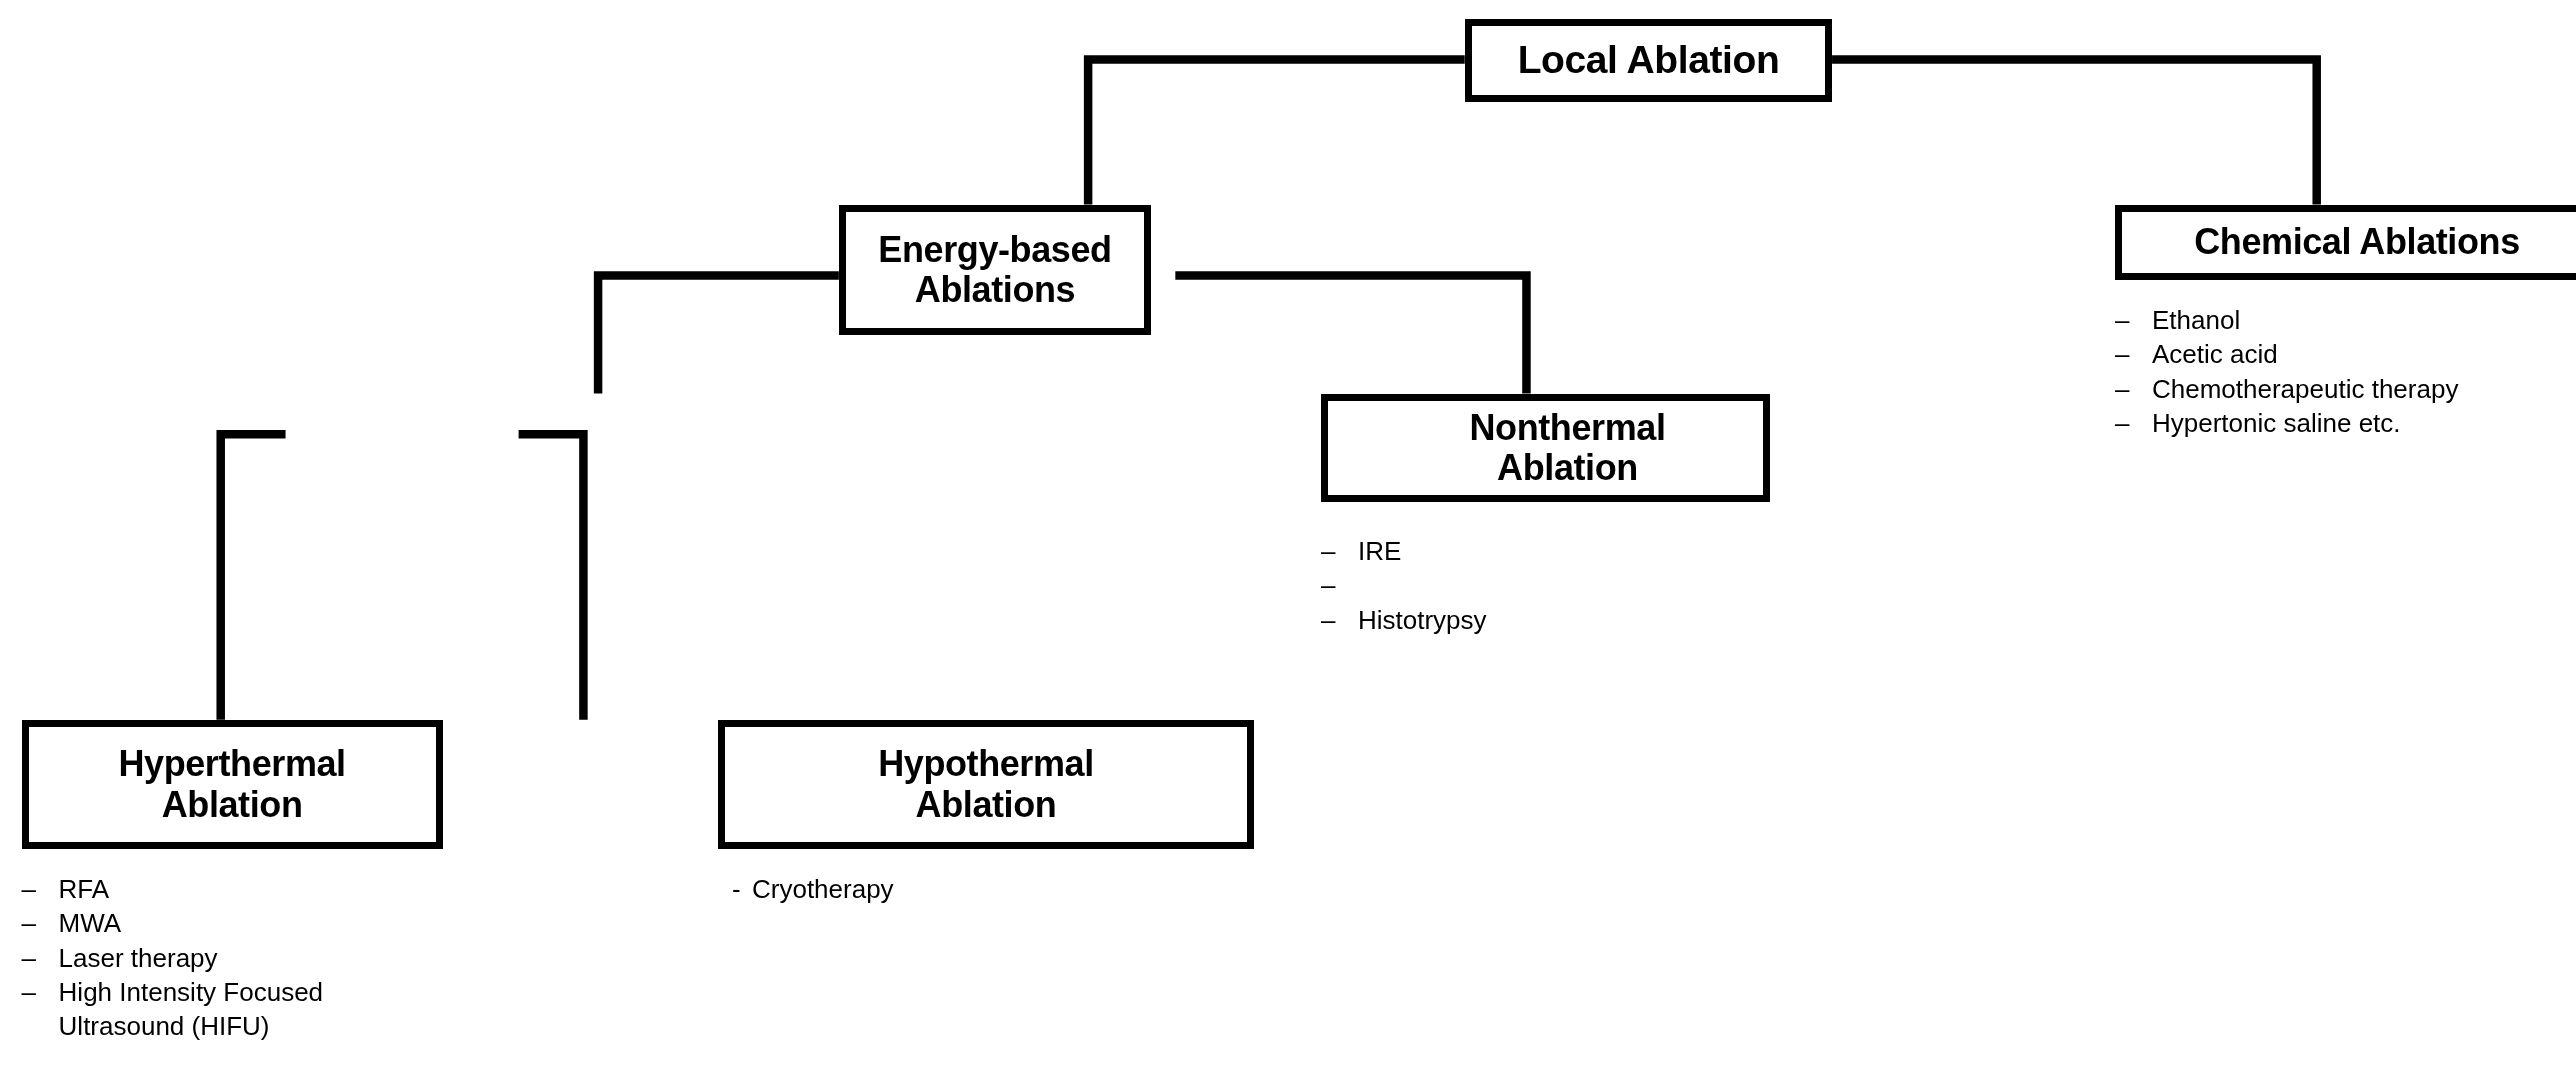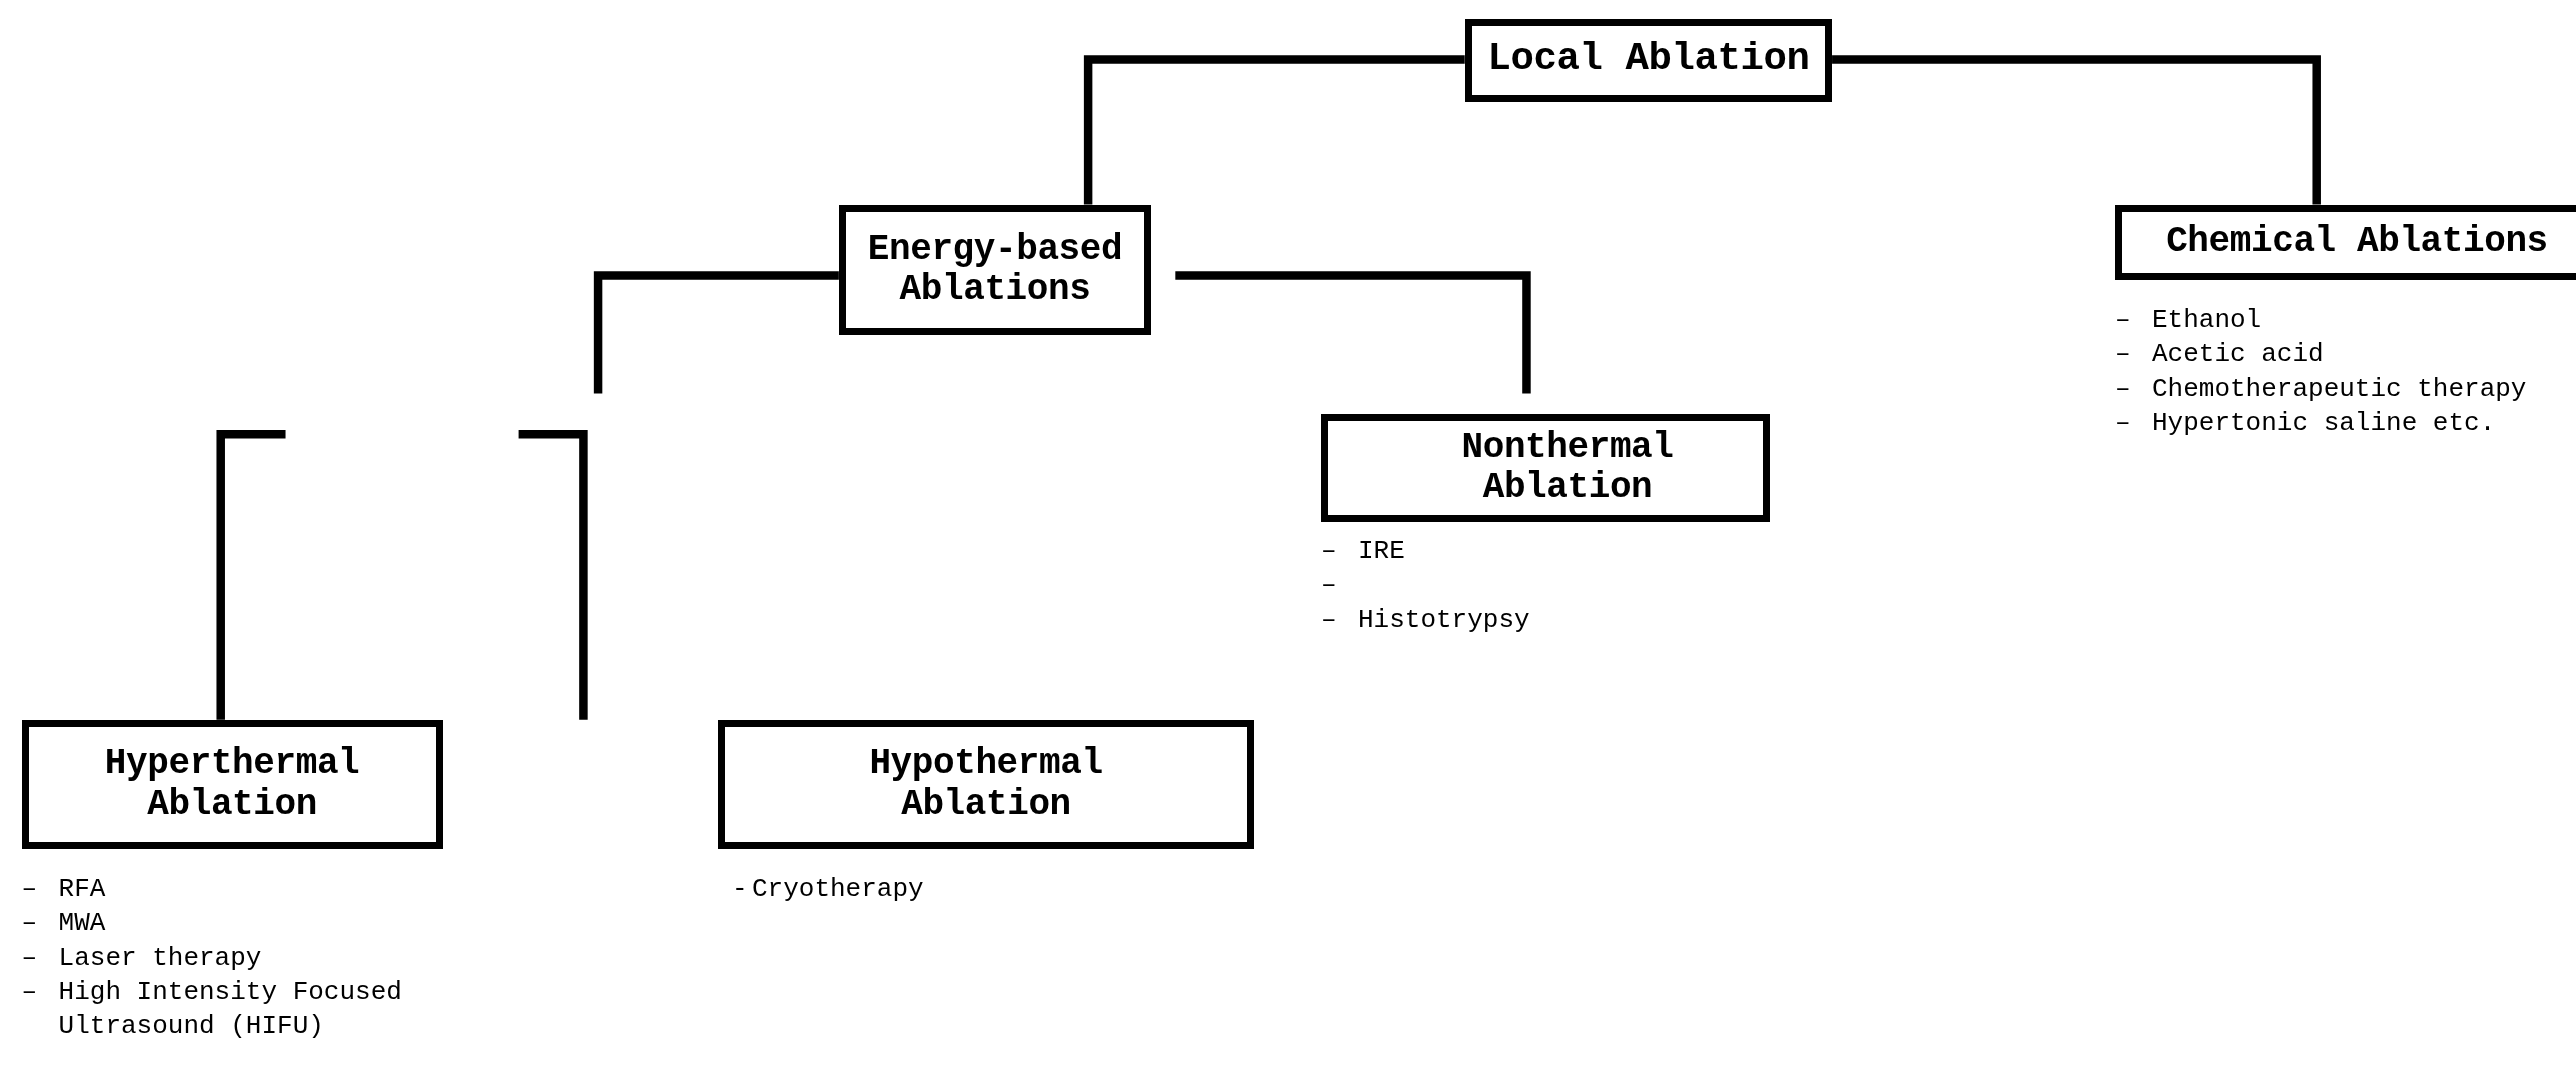--- a/index.html
+++ b/index.html
@@ -5,21 +5,21 @@
   html, body {
     margin: 0;
     padding: 0;
     background: #ffffff;
   }
   #canvas {
     position: relative;
     width: 2576px;
     height: 1080px;
     background: #ffffff;
-    font-family: Liberation Mono, monospace;
+    font-family: Liberation Sans, sans-serif;
     overflow: hidden;
   }
   #wires {
     position: absolute;
     left: 0;
     top: 0;
     width: 2576px;
     height: 1080px;
     pointer-events: none;
   }
@@ -59,21 +59,21 @@
   }
   .bullet-text {
     flex: 1 1 auto;
   }
 
   
   #node-root        { left: 1465px; top: 18.5px;  width: 367px; height: 83px; font-size: 39px; }
   #node-energy      { left: 839px; top: 205px; width: 312px; height: 130px; font-size: 36px; }
   #node-chemical    { left: 2115px; top: 205px; width: 484px; height: 75px;  font-size: 36px; }
   #node-thermal     { left: 286px;  top: 394px; width: 233px; height: 75px;  font-size: 36px; }
-  #node-nonthermal  { left: 1321px; top: 414px; width: 449px; height: 108px; font-size: 36px; padding-left: 44px; }
+  #node-nonthermal  { left: 1321px; top: 394px; width: 449px; height: 108px; font-size: 36px; padding-left: 44px; }
   #node-hyper       { left: 21.6px;   top: 720px; width: 421px; height: 129px; font-size: 36px; }
   #node-hypo        { left: 718px;  top: 720px; width: 536px; height: 129px; font-size: 36px; }
 
   
   #bullets-chemical { left: 2115px; top: 303px; width: 432px; font-size: 26px; }
   #bullets-nonthermal { left: 1321px; top: 534px; width: 324px; font-size: 26px; }
   #bullets-hyper    { left: 21.6px;   top: 872px; width: 432px; font-size: 26px; }
   #bullets-hypo     { left: 732px;  top: 872px; width: 401px; font-size: 26px; }
   #bullets-hypo .bullet-mark { width: 20px; }
 </style>

